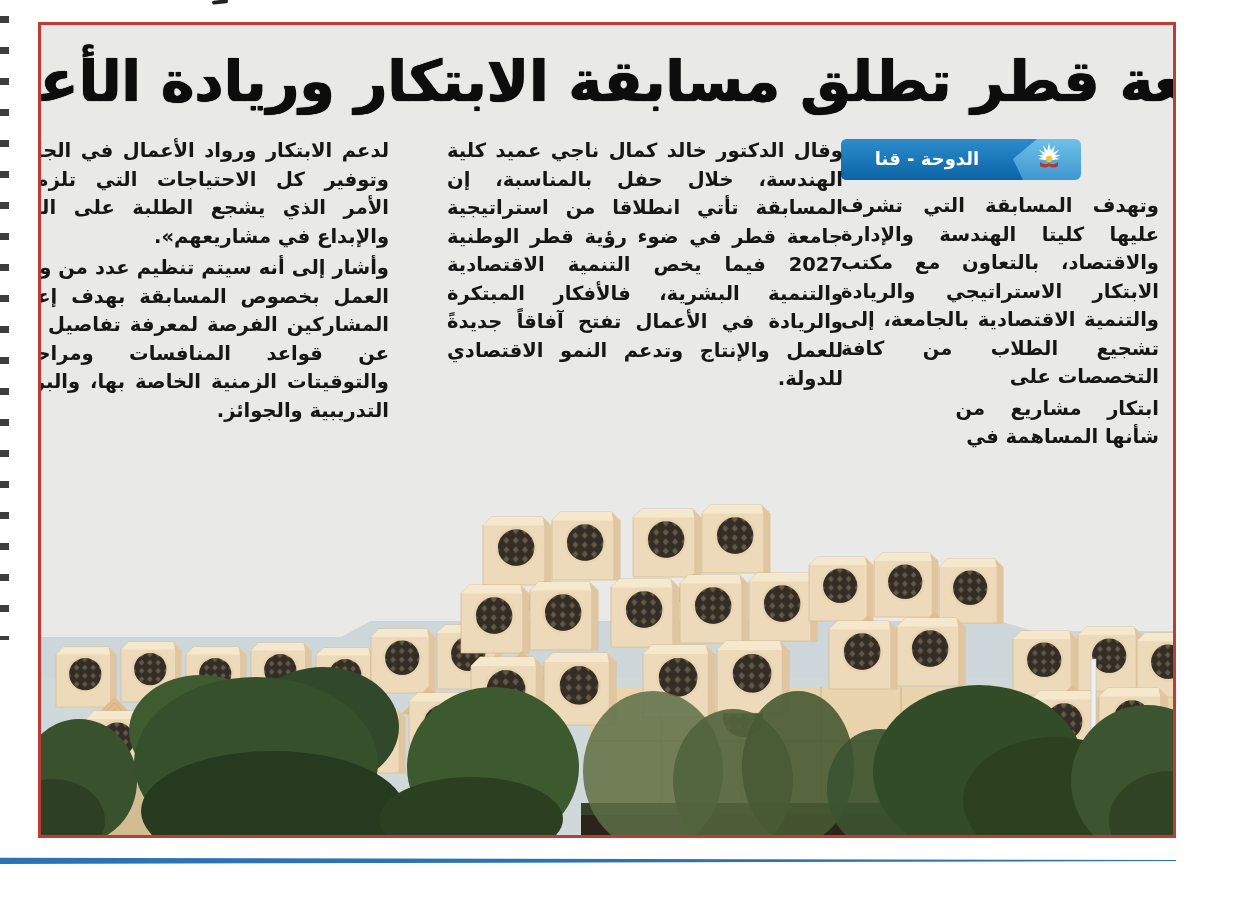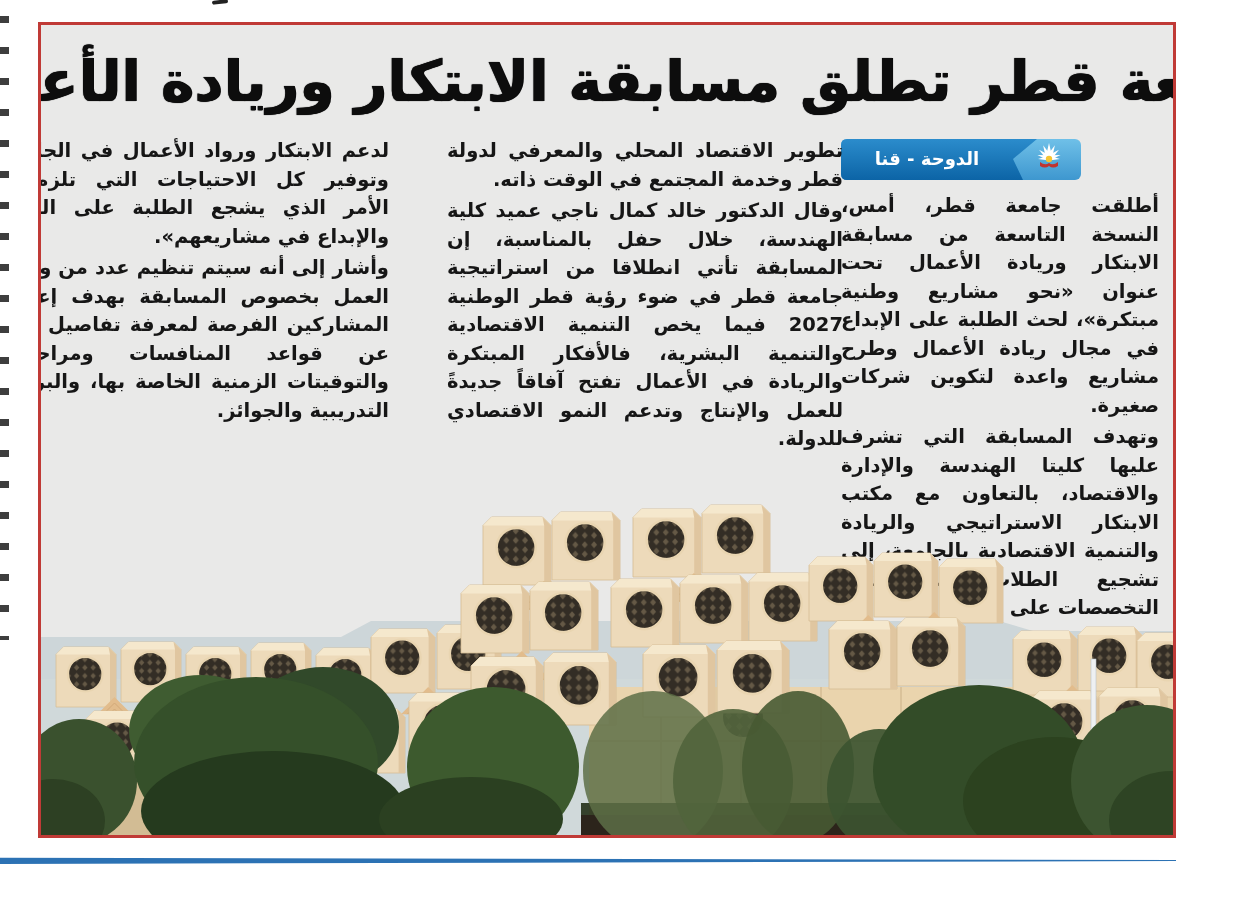--- a/index.html
+++ b/index.html
@@ -113,27 +113,25 @@
               <path transform="rotate(95)" d="M0 -11 L2 -2 L-2 -2 Z"></path>
               <path transform="rotate(-95)" d="M0 -11 L2 -2 L-2 -2 Z"></path>
             </g>
             <circle cx="0" cy="1" r="3.2" fill="#f6c431"></circle>
             <path d="M-9 4 Q-4 8 0 5 Q4 8 9 4 L9 8 Q4 11 0 8 Q-4 11 -9 8 Z" fill="#c03430"></path>
           </g>
         </g>
       </svg>
       <div class="badge-label">الدوحة - قنا</div>
     </div>
-    <p>أطلقت جامعة قطر، أمس، النسخة التاسعة من مسابقة الابتكار وريادة الأعمال تحت عنوان «نحو مشاريع وطنية مبتكرة»، لحث الطلبة على الإبداع في مجال ريادة الأعمال وطرح مشاريع واعدة لتكوين شركات صغيرة.</p>
     <p>وتهدف المسابقة التي تشرف عليها كليتا الهندسة والإدارة والاقتصاد، بالتعاون مع مكتب الابتكار الاستراتيجي والريادة والتنمية الاقتصادية بالجامعة، إلى تشجيع الطلاب من كافة التخصصات على</p>
     <p class="wrap-narrow">ابتكار مشاريع من شأنها المساهمة في</p>
   </div>
 
   <div class="col col-middle">
-    <p>تطوير الاقتصاد المحلي والمعرفي لدولة قطر وخدمة المجتمع في الوقت ذاته.</p>
     <p>وقال الدكتور خالد كمال ناجي عميد كلية الهندسة، خلال حفل بالمناسبة، إن المسابقة تأتي انطلاقا من استراتيجية جامعة قطر في ضوء رؤية قطر الوطنية 2027 فيما يخص التنمية الاقتصادية والتنمية البشرية، فالأفكار المبتكرة والريادة في الأعمال تفتح آفاقاً جديدةً للعمل والإنتاج وتدعم النمو الاقتصادي للدولة.</p>
   </div>
 
   <div class="col col-left">
     <p>لدعم الابتكار ورواد الأعمال في الجامعة وتوفير كل الاحتياجات التي تلزمهم، الأمر الذي يشجع الطلبة على التميز والإبداع في مشاريعهم».</p>
     <p>وأشار إلى أنه سيتم تنظيم عدد من ورش العمل بخصوص المسابقة بهدف إعطاء المشاركين الفرصة لمعرفة تفاصيل أكثر عن قواعد المنافسات ومراحلها، والتوقيتات الزمنية الخاصة بها، والبرامج التدريبية والجوائز.</p>
   </div>
 
   <div class="photo">
     <svg width="1132" height="356" viewBox="0 0 1132 356">

